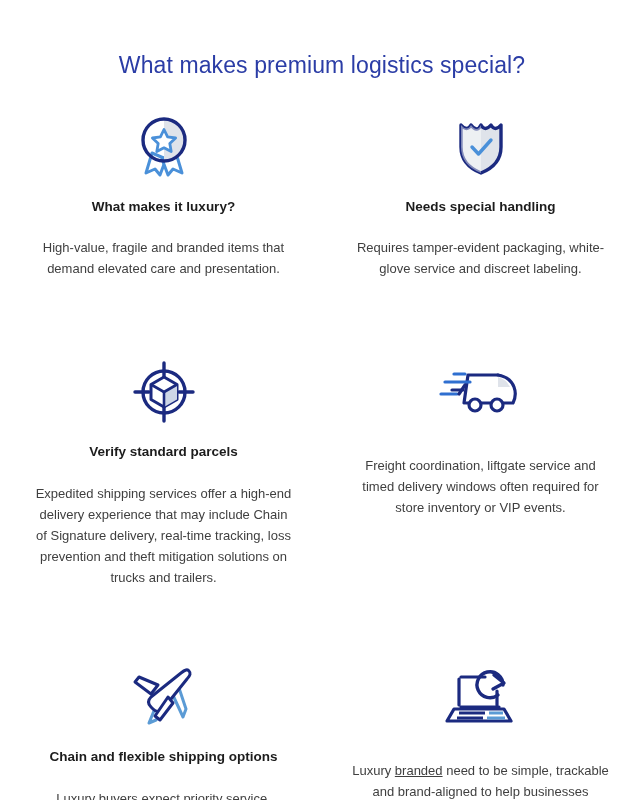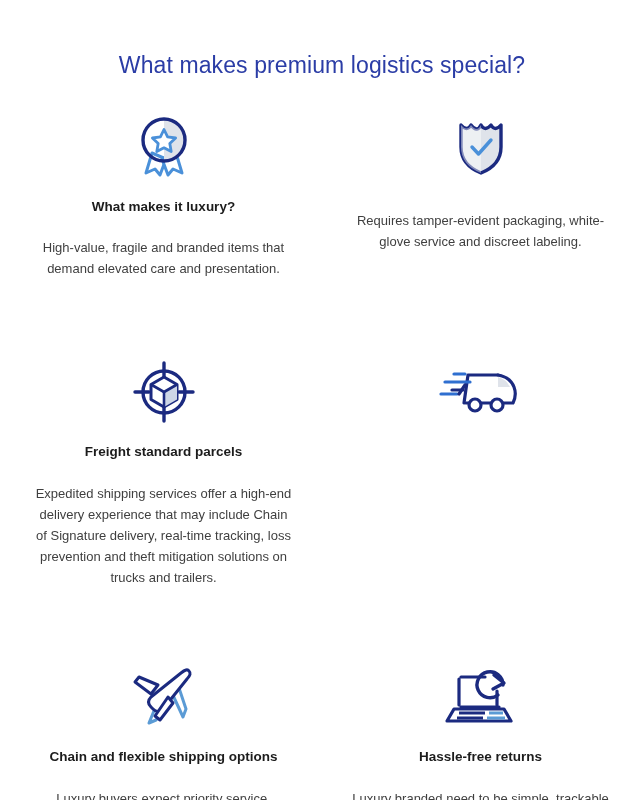--- a/index.html
+++ b/index.html
@@ -103,20 +103,21 @@
 
     <div class="card">
       <div class="card-icon">
         <svg width="72" height="72" viewBox="0 0 72 72" aria-hidden="true">
           <path d="M16 14 q6 7 10 0 q6 8 10 0 q4 7 10 0 q4 7 10 0 v22 q0 18 -20 26 q-20 -8 -20 -26 Z" fill="#dfe3ea" stroke="#1b2a80" stroke-width="3.4" stroke-linejoin="round"></path>
           <path d="M36 14.5 q0 0 0 0 v47.5" fill="#ffffff" opacity="0"></path>
           <path d="M16 14 q6 7 10 0 q6 8 10 0 v48 q-20 -8 -20 -26 Z" fill="#ffffff" opacity="0.45"></path>
           <path d="M27 36 L33.5 43 L46 29" fill="none" stroke="#4a90d9" stroke-width="3.4" stroke-linecap="round" stroke-linejoin="round"></path>
         </svg>
       </div>
+      <div class="card-title">Needs special handling</div>
       <p class="card-body">Requires tamper-evident packaging, white-glove service and discreet labeling.</p>
     </div>
 
   </div>
 
   <div class="grid row-2">
 
     <div class="card">
       <div class="card-icon">
         <svg width="74" height="74" viewBox="0 0 74 74" aria-hidden="true">
@@ -124,39 +125,40 @@
           <line x1="37" y1="8" x2="37" y2="22" stroke="#1b2a80" stroke-width="3.4" stroke-linecap="round"></line>
           <line x1="37" y1="52" x2="37" y2="66" stroke="#1b2a80" stroke-width="3.4" stroke-linecap="round"></line>
           <line x1="8" y1="37" x2="22" y2="37" stroke="#1b2a80" stroke-width="3.4" stroke-linecap="round"></line>
           <line x1="52" y1="37" x2="66" y2="37" stroke="#1b2a80" stroke-width="3.4" stroke-linecap="round"></line>
           <path d="M37 22 L50 29.5 L50 44.5 L37 52 L24 44.5 L24 29.5 Z" fill="#ffffff" stroke="#1b2a80" stroke-width="3" stroke-linejoin="round"></path>
           <path d="M37 37 L50 29.5 L50 44.5 L37 52 Z" fill="#cdd6e6"></path>
           <path d="M24 29.5 L37 37 L50 29.5" fill="none" stroke="#1b2a80" stroke-width="2.6" stroke-linejoin="round"></path>
           <line x1="37" y1="37" x2="37" y2="52" stroke="#1b2a80" stroke-width="2.6"></line>
         </svg>
       </div>
-      <div class="card-title">Freight standard parcels</div>
+      <div class="card-title">Verify standard parcels</div>
       <p class="card-body">Expedited shipping services offer a high-end delivery experience that may include Chain of Signature delivery, real-time tracking, loss prevention and theft mitigation solutions on trucks and trailers.</p>
     </div>
 
     <div class="card">
       <div class="card-icon">
         <svg width="86" height="62" viewBox="0 0 86 62" aria-hidden="true">
           <path d="M60 14 q12 2 16 12 q3 8 -1 16 L28 42" fill="none" stroke="#1b2a80" stroke-width="3.2" stroke-linecap="round" stroke-linejoin="round"></path>
           <path d="M60 14 L30 14 L26 42" fill="none" stroke="#1b2a80" stroke-width="3.2" stroke-linecap="round" stroke-linejoin="round"></path>
           <path d="M60 16 q8 2 12 10 l-12 0 Z" fill="#dfe3ea"></path>
           <circle cx="37" cy="44" r="6" fill="#ffffff" stroke="#1b2a80" stroke-width="3.2"></circle>
           <circle cx="59" cy="44" r="6" fill="#ffffff" stroke="#1b2a80" stroke-width="3.2"></circle>
           <line x1="16" y1="13" x2="27" y2="13" stroke="#2f6fd0" stroke-width="3.2" stroke-linecap="round"></line>
           <line x1="7" y1="21" x2="32" y2="21" stroke="#2f6fd0" stroke-width="3.2" stroke-linecap="round"></line>
           <line x1="14" y1="29" x2="25" y2="29" stroke="#1b2a80" stroke-width="3.2" stroke-linecap="round"></line>
           <line x1="3" y1="33" x2="19" y2="33" stroke="#2f6fd0" stroke-width="3.2" stroke-linecap="round"></line>
           <line x1="21" y1="33" x2="27" y2="24" stroke="#1b2a80" stroke-width="3.2" stroke-linecap="round"></line>
         </svg>
       </div>
+      <p class="card-body">Freight coordination, liftgate service and timed delivery windows often required for store inventory or VIP events.</p>
     </div>
 
   </div>
 
   <div class="grid row-3">
 
     <div class="card">
       <div class="card-icon">
         <svg width="78" height="72" viewBox="0 0 78 72" aria-hidden="true">
           <g stroke="#5b9bd5" stroke-width="3" fill="none" stroke-linejoin="round" stroke-linecap="round">
@@ -180,19 +182,18 @@
           <path d="M20 14 L44 14 M18 16 L18 42 M20 44 L58 44 M56 42 L56 28" fill="none" stroke="#1b2a80" stroke-width="3.2" stroke-linecap="round"></path>
           <path d="M13 46 L63 46 L70 58 L6 58 Z" fill="#ffffff" stroke="#1b2a80" stroke-width="3.2" stroke-linejoin="round"></path>
           <line x1="18" y1="50" x2="44" y2="50" stroke="#1b2a80" stroke-width="3"></line>
           <line x1="48" y1="50" x2="62" y2="50" stroke="#5b9bd5" stroke-width="3"></line>
           <line x1="16" y1="55" x2="42" y2="55" stroke="#1b2a80" stroke-width="3"></line>
           <line x1="46" y1="55" x2="64" y2="55" stroke="#5b9bd5" stroke-width="3"></line>
           <path d="M62 22 a13 13 0 1 0 -5 10" fill="none" stroke="#1b2a80" stroke-width="3.4" stroke-linecap="round"></path>
           <path d="M53 12 L63 20 L52 26" fill="none" stroke="#1b2a80" stroke-width="3.4" stroke-linecap="round" stroke-linejoin="round"></path>
         </svg>
       </div>
-      <div class="card-title">Hassle-free returns</div>
       <p class="card-body">Luxury <span class="lnk">branded</span> need to be simple, trackable and brand-aligned to help businesses protect customer loyalty, while also integrating fraud mitigation solutions like Open Verify.</p>
     </div>
 
   </div>
 
 </div>
 
 </body></html>

